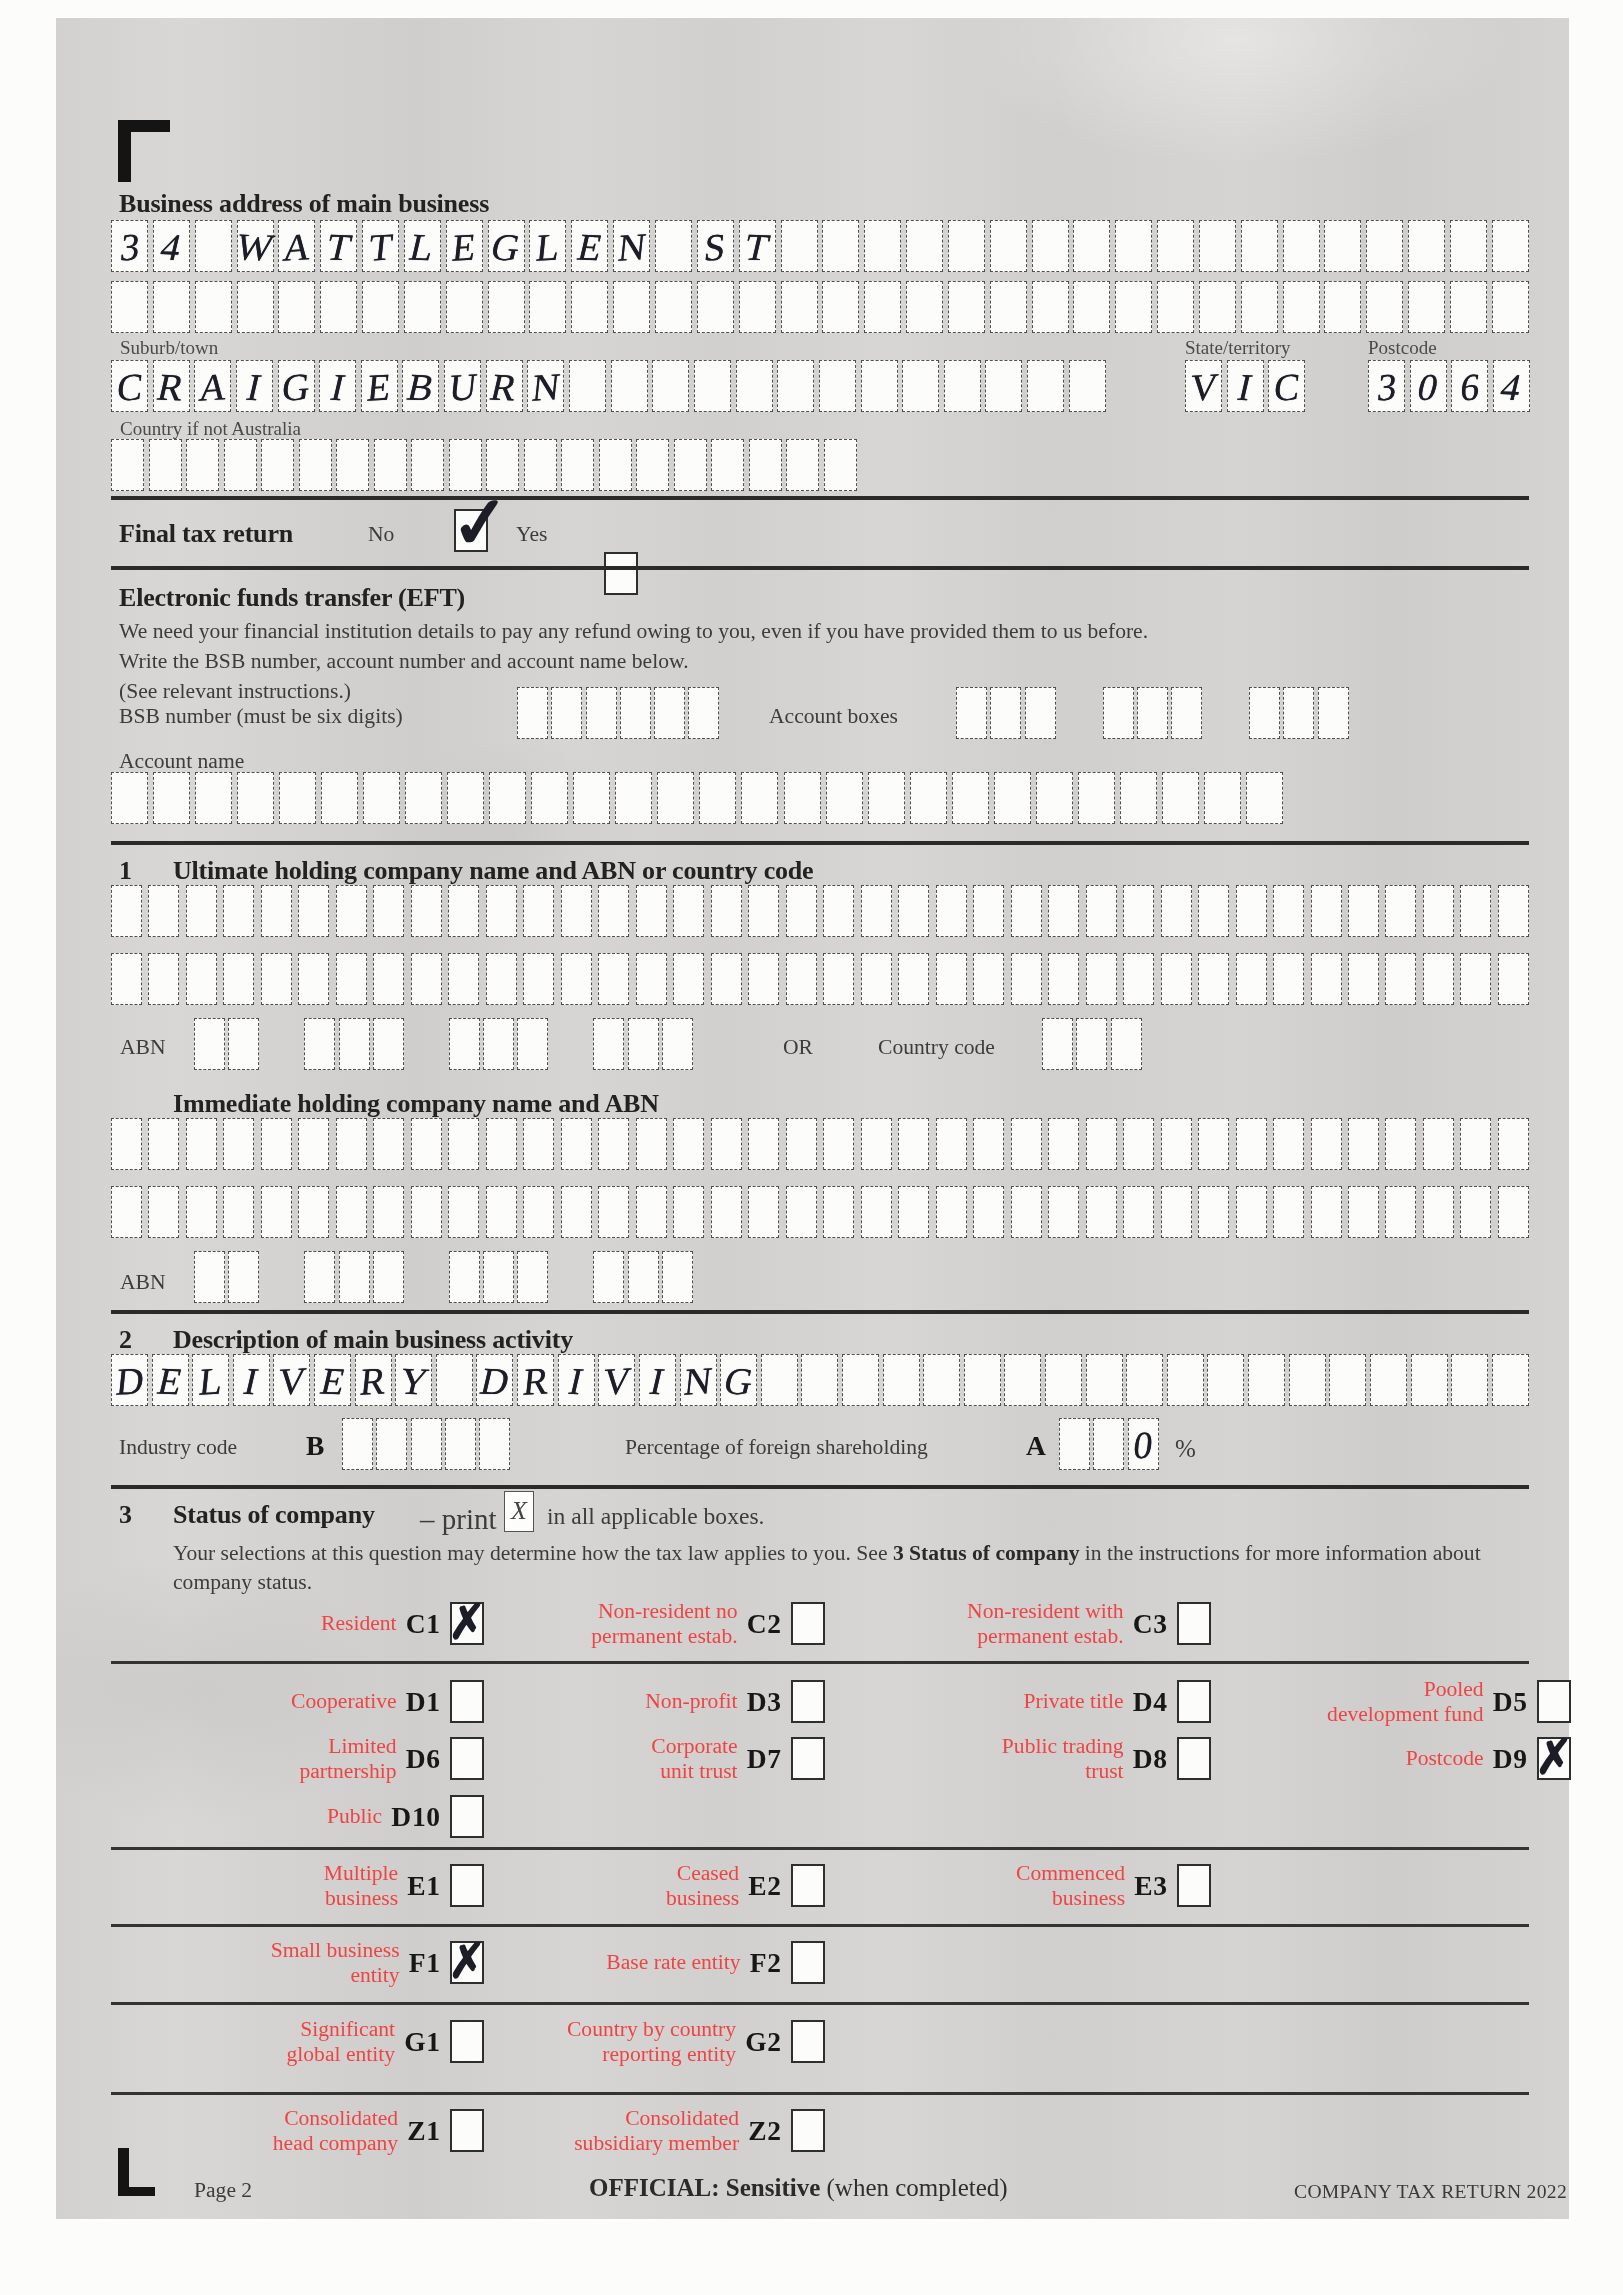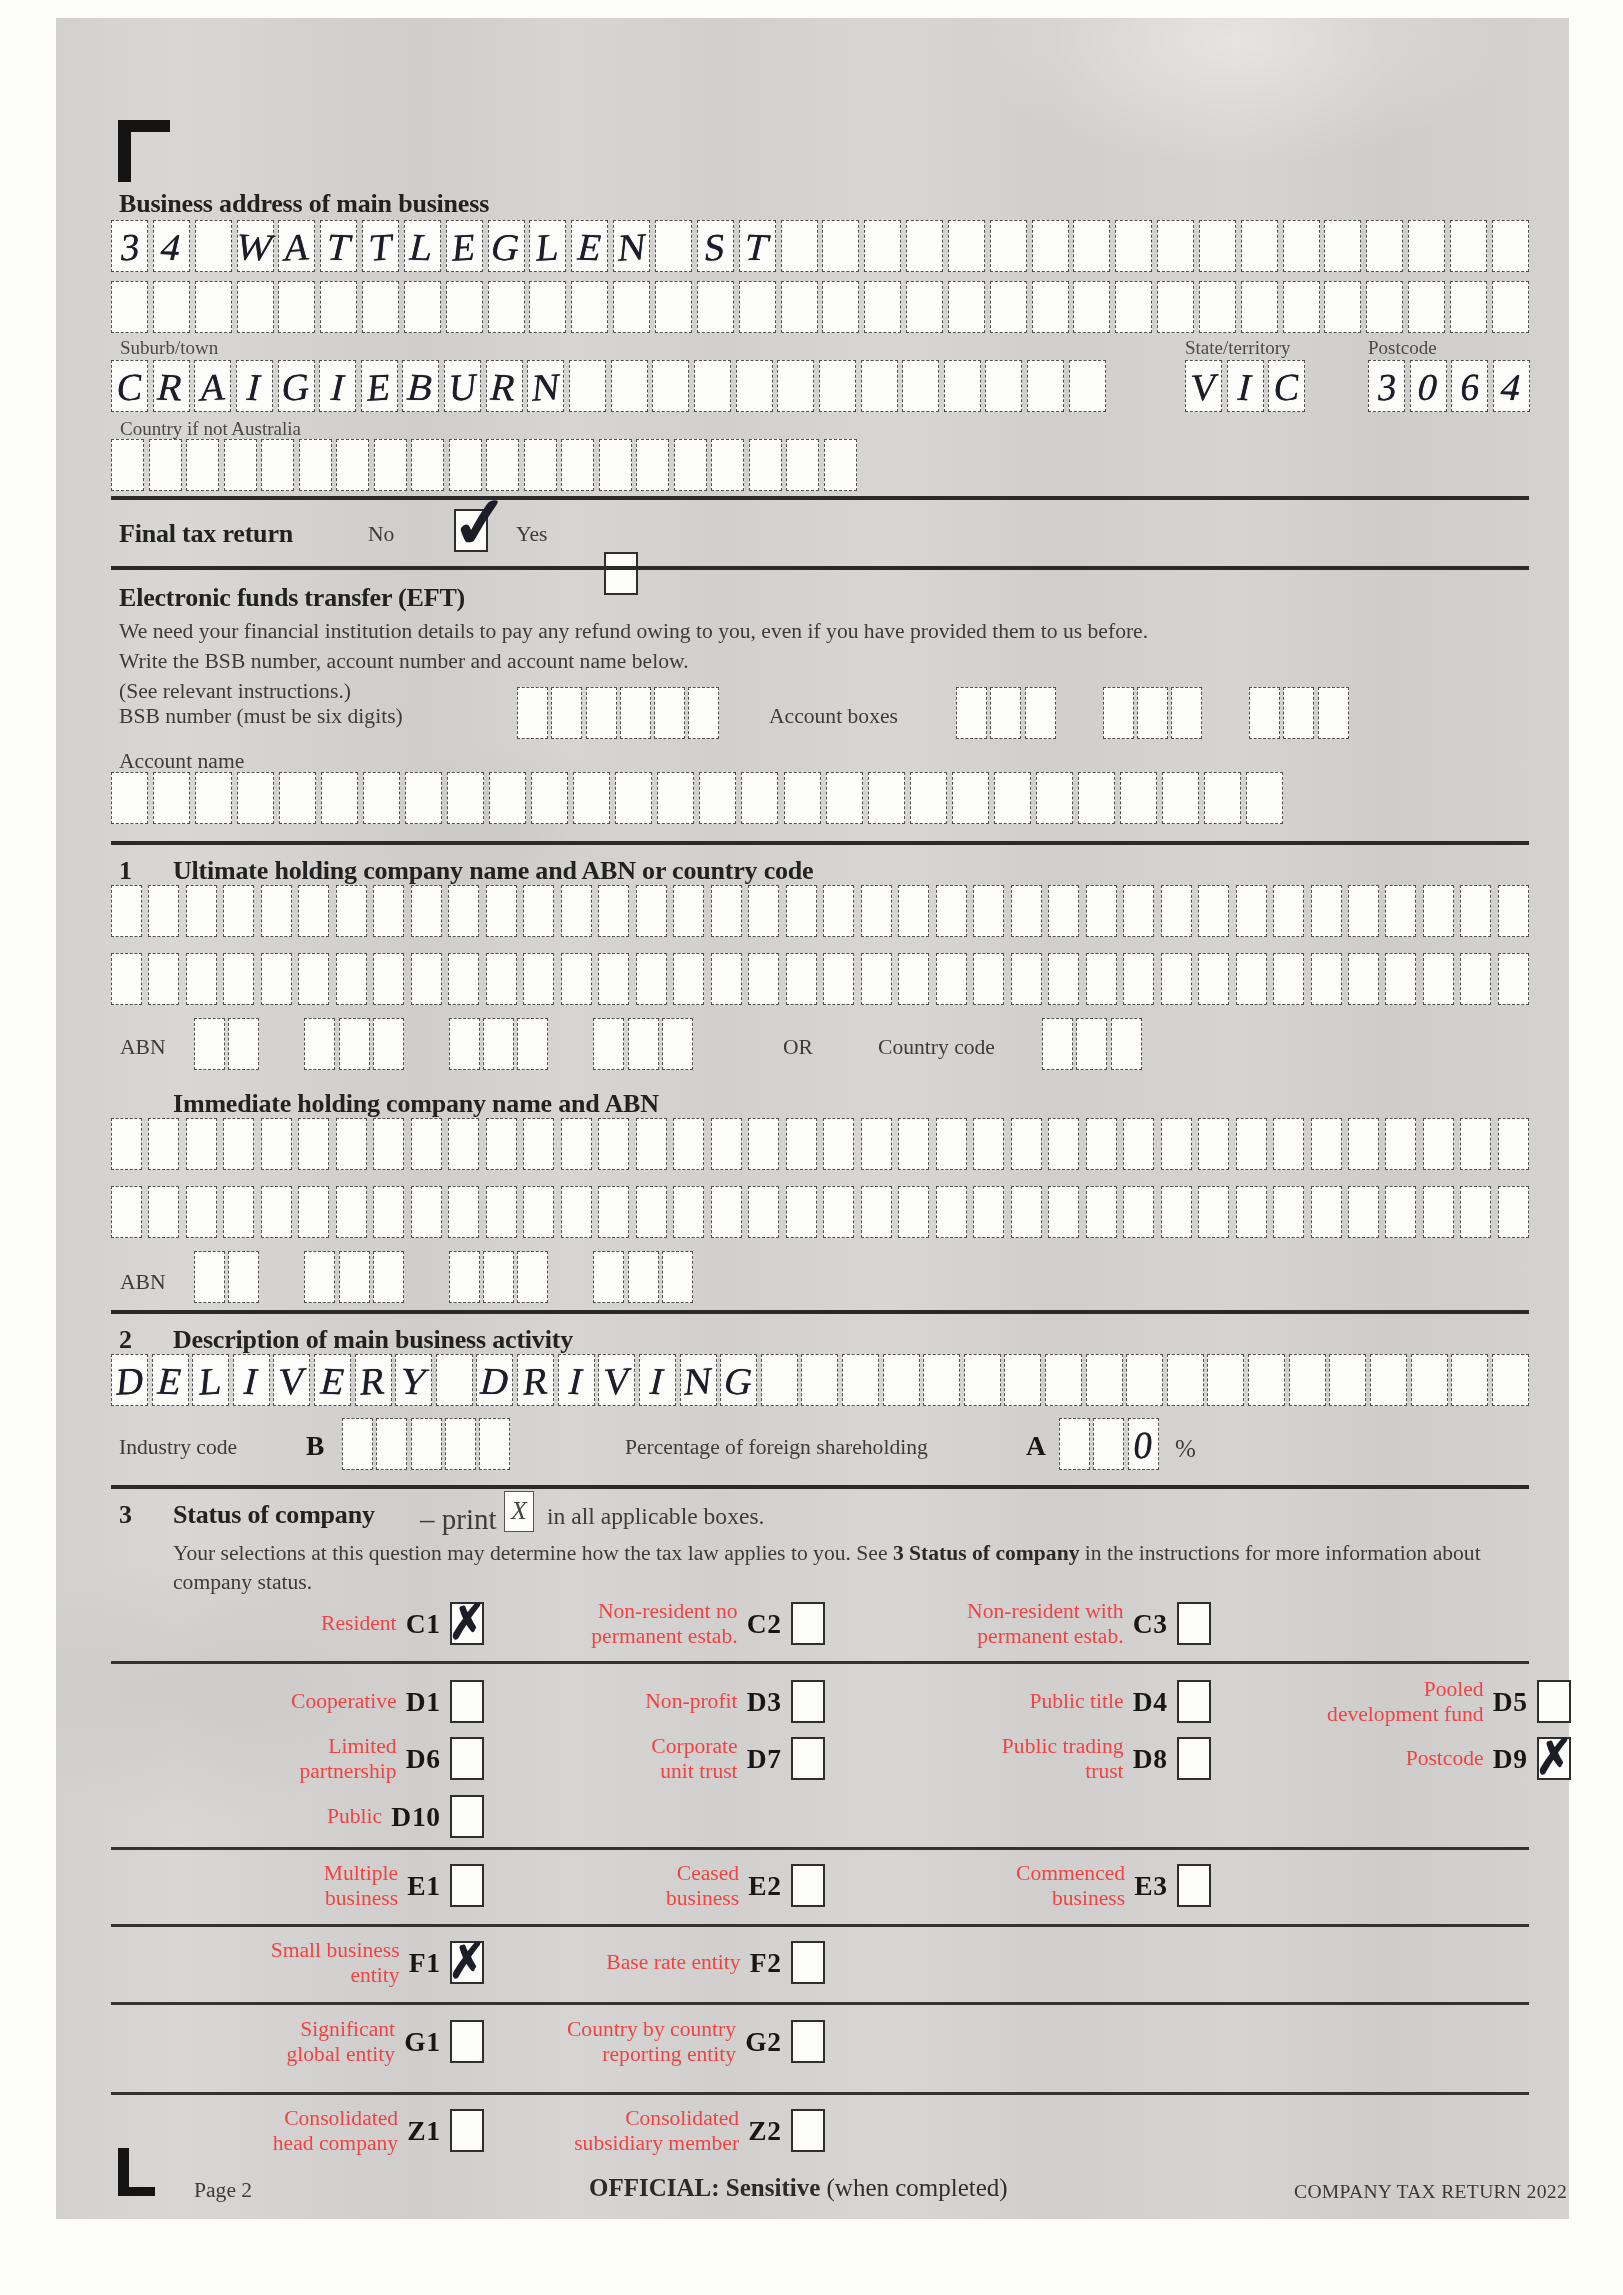--- a/index.html
+++ b/index.html
@@ -684,21 +684,21 @@
     <div class="slabel">Cooperative</div>
     <div class="scode">D1</div>
     <div class="sbox"></div>
   </div>
   <div class="scell" style="top:1680px;right:840px">
     <div class="slabel">Non-profit</div>
     <div class="scode">D3</div>
     <div class="sbox"></div>
   </div>
   <div class="scell" style="top:1680px;right:454px">
-    <div class="slabel">Public title</div>
+    <div class="slabel">Private title</div>
     <div class="scode">D4</div>
     <div class="sbox"></div>
   </div>
   <div class="scell" style="top:1680px;right:94px">
     <div class="slabel">Pooled
 development fund</div>
     <div class="scode">D5</div>
     <div class="sbox"></div>
   </div>
 

